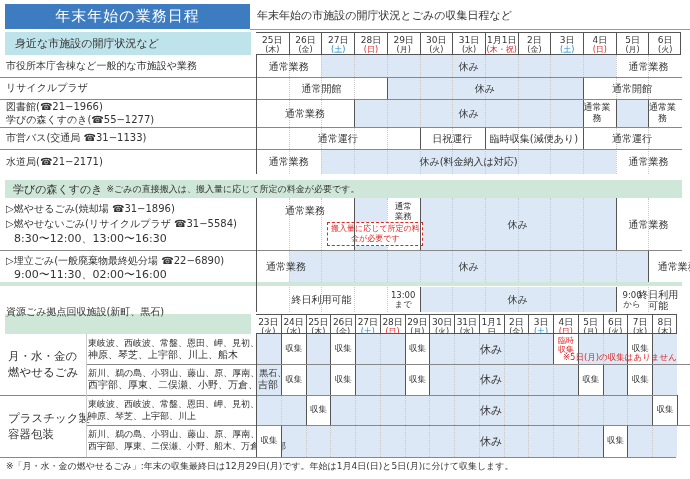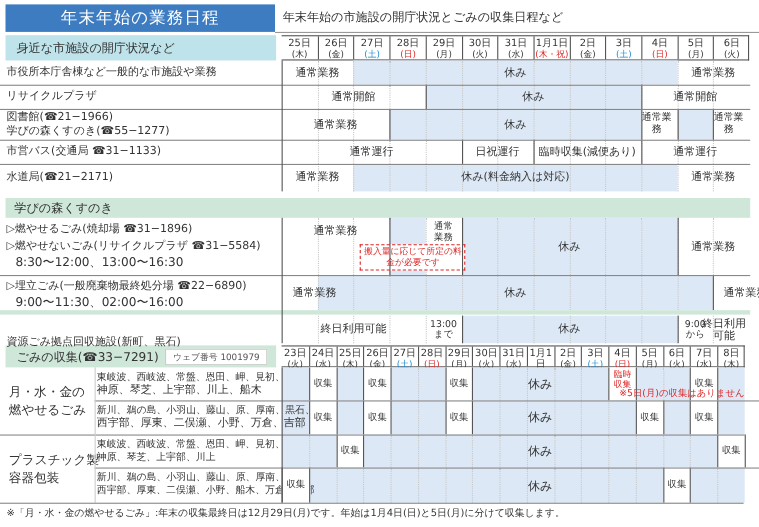--- a/index.html
+++ b/index.html
@@ -51,28 +51,27 @@
     <div class="daycell" style="left: 294.3px; width: 32.7px;"><span>3日</span><span class="w sat">(土)</span></div>
     <div class="daycell" style="left: 327px; width: 32.7px;"><span>4日</span><span class="w sun">(日)</span></div>
     <div class="daycell" style="left: 359.7px; width: 32.7px;"><span>5日</span><span class="w ">(月)</span></div>
     <div class="daycell" style="left: 392.4px; width: 32.7px;"><span>6日</span><span class="w ">(火)</span></div>
   </div>
 
 <div id="grid1"></div>
 
 <div class="abs sec2">
   <span>学びの森くすのき</span>
+  <span class="note">※ごみの直接搬入は、搬入量に応じて所定の料金が必要です。</span>
   <span style="flex:1"></span>
 </div>
 <div id="grid2"></div>
 
 <div class="abs sec3">
-  <span>ごみの収集(☎33−7291)</span>
   <span style="flex:1"></span>
-  <span class="web" style="margin-right:8px">ウェブ番号 1001979</span>
 </div>
 <div class="abs dhead2" id="dhead2">
     <div class="daycell" style="left: 0px; width: 24.75px; border-left: none;"><span>23日</span><span class="w ">(火)</span></div>
     <div class="daycell" style="left: 24.75px; width: 24.75px;"><span>24日</span><span class="w ">(水)</span></div>
     <div class="daycell" style="left: 49.5px; width: 24.75px;"><span>25日</span><span class="w ">(木)</span></div>
     <div class="daycell" style="left: 74.25px; width: 24.75px;"><span>26日</span><span class="w ">(金)</span></div>
     <div class="daycell" style="left: 99px; width: 24.75px;"><span>27日</span><span class="w sat">(土)</span></div>
     <div class="daycell" style="left: 123.75px; width: 24.75px;"><span>28日</span><span class="w sun">(日)</span></div>
     <div class="daycell" style="left: 148.5px; width: 24.75px;"><span>29日</span><span class="w ">(月)</span></div>
     <div class="daycell" style="left: 173.25px; width: 24.75px;"><span>30日</span><span class="w ">(火)</span></div>

